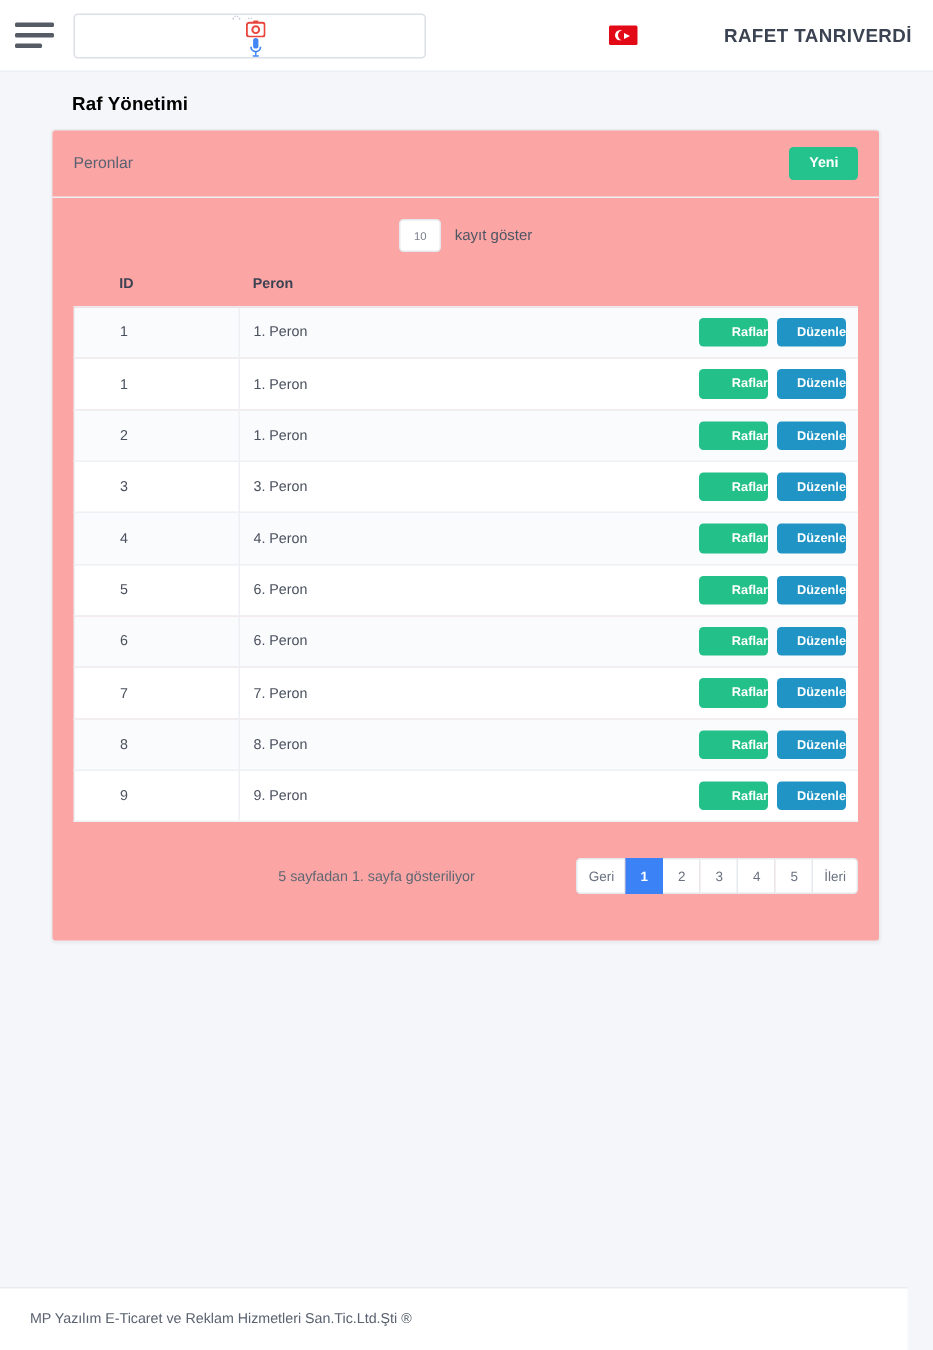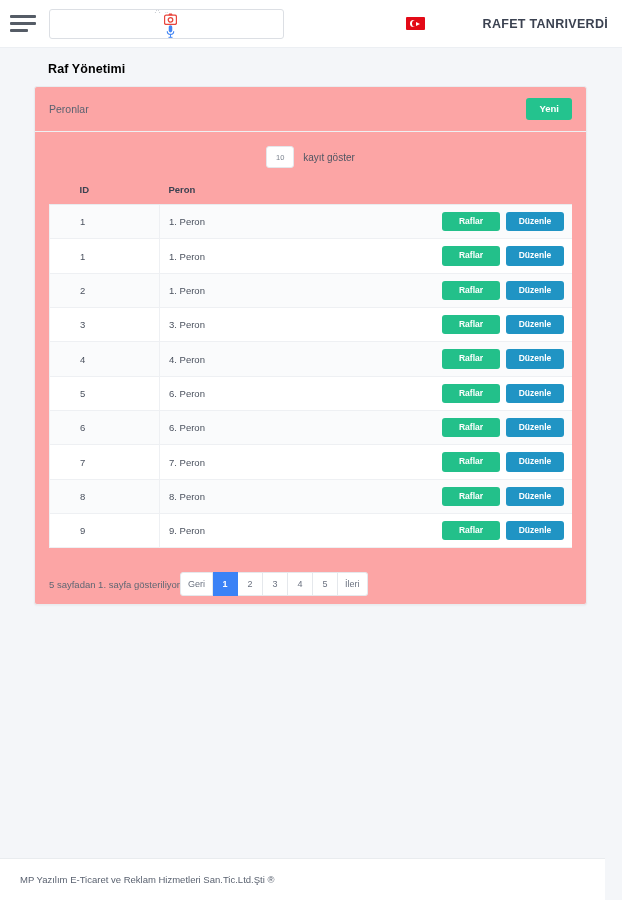--- a/index.html
+++ b/index.html
@@ -198,37 +198,38 @@
   td.c-id { border-left: 1px solid #eef0f3; border-right: 1px solid #eef0f3; }
 
   .act-group { display: flex; gap: 6px; justify-content: flex-end; }
   .btn-sm {
     font-size: 8.5px;
     font-weight: bold;
     color: #fff;
     border: none;
     border-radius: 3px;
     padding: 5px 0;
-    width: 58px;
+    width: 46px;
     cursor: pointer;
     line-height: 1.1;
-    text-align: center;
+    text-align: right;
   }
   .btn-raflar  { background: #23c08a; }
   .btn-duzenle { background: #2094c4; }
 
   
   .card-foot {
     display: flex;
     align-items: center;
-    justify-content: flex-start;
-    padding: 14px 14px 8px 14px;
+    justify-content: flex-end;
+    padding: 14px 14px 31px 14px;
+    gap: 48px;
   }
   .info { font-size: 9.5px; color: #5f6773; }
-  .pager { display: flex; }
+  .pager { display: flex; margin-left: 20px; }
   .pg {
     min-width: 25px; height: 24px;
     border: 1px solid #e5e8ec;
     border-left: none;
     background: #fff;
     color: #6b7280;
     font-size: 9px;
     display: flex; align-items: center; justify-content: center;
     padding: 0 7px;
     cursor: pointer;

